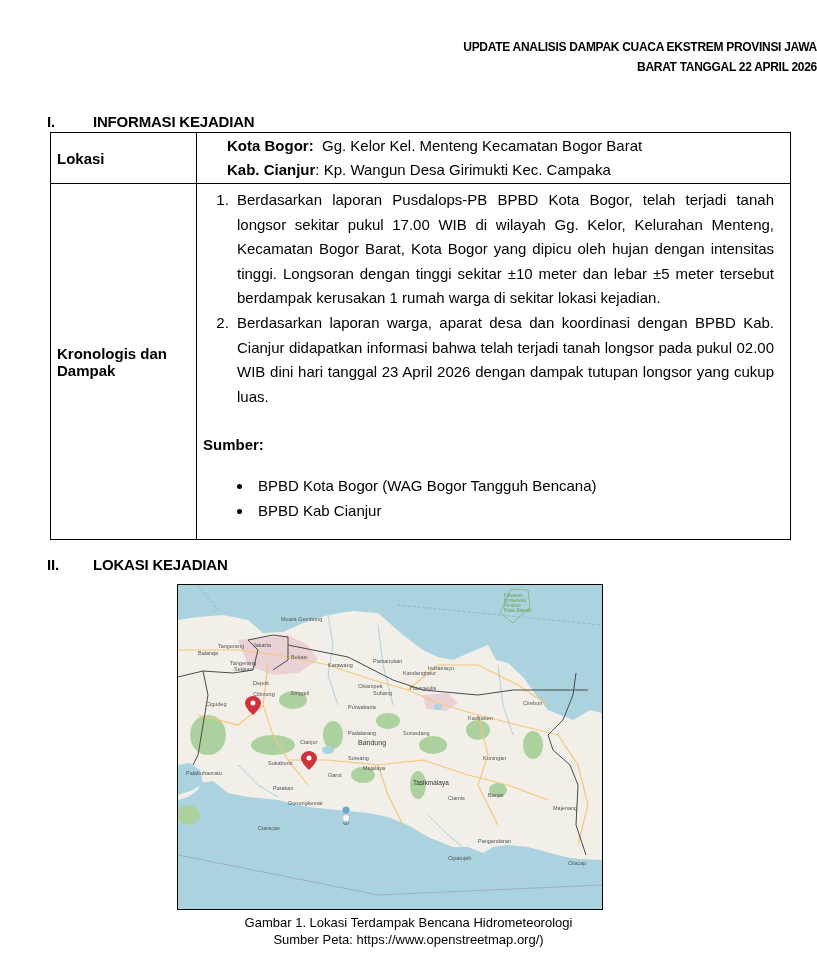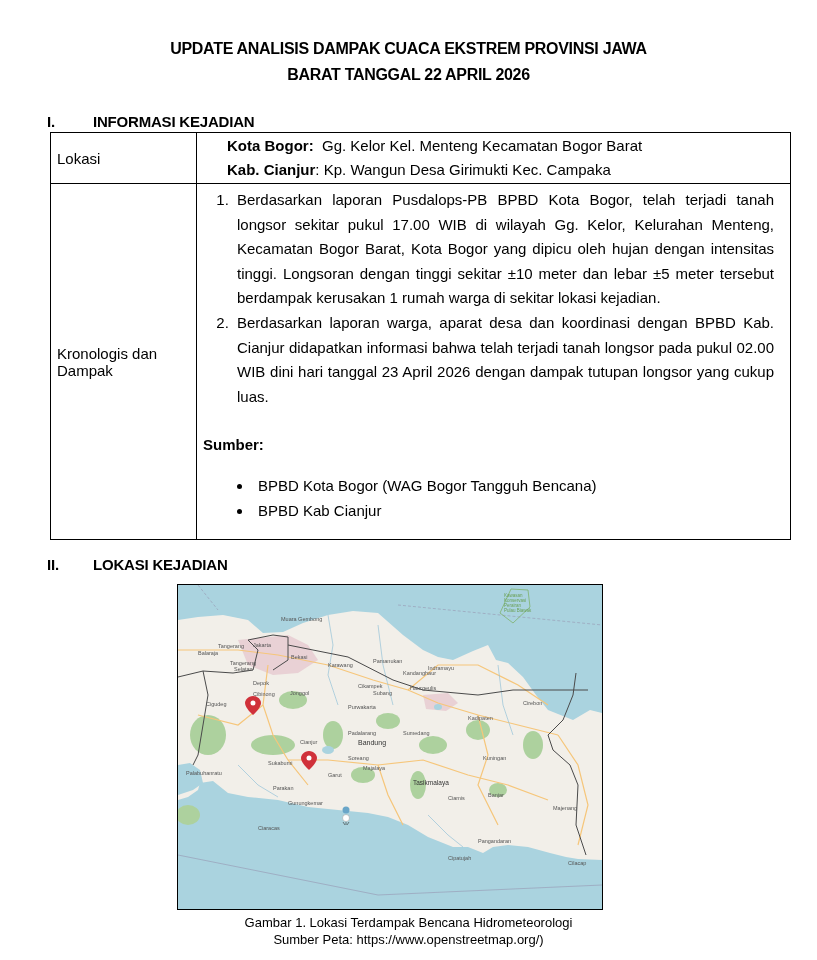--- a/index.html
+++ b/index.html
@@ -1,31 +1,31 @@
 <!DOCTYPE html>
 <html><head>
   <meta charset="utf-8">
   <style>
     html, body { margin: 0; padding: 0; background: #ffffff; }
     body { width: 817px; height: 960px; position: relative; overflow: hidden;
            font-family: "Liberation Sans", "DejaVu Sans", sans-serif; color: #000; }
-    .title { position: absolute; left: 0; width: 817px; text-align: center;
-             font-weight: bold; font-size: 16px; letter-spacing: -0.3px; }
+    .title { position: absolute; left: 0; width: 817px; text-align: right;
+             font-weight: bold; font-size: 12px; letter-spacing: -0.3px; }
     .t1 { top: 40px; }
-    .t2 { top: 66px; }
+    .t2 { top: 60px; }
     .section { position: absolute; font-weight: bold; font-size: 15px; letter-spacing: -0.2px; }
     .section .num { position: absolute; left: 0; }
     .section .lbl { position: absolute; left: 46px; white-space: nowrap; }
     .s1 { left: 47px; top: 113px; }
     .s2 { left: 47px; top: 556px; }
 
     table.info { position: absolute; left: 50px; top: 132px; width: 741px;
                  border-collapse: collapse; font-size: 15px; }
     table.info td { border: 1.5px solid #000; vertical-align: middle; padding: 0 6px; }
-    td.k { width: 133px; font-weight: normal; }
+    td.k { width: 133px; font-weight: bold; }
     .row-lok td { height: 50px; }
     .row-tgl td { height: 22px; }
     .row-kro td { height: 322px; }
     .lok-line { line-height: 24px; }
     .lok-line b { font-weight: bold; margin-left: 24px; }
     .tgl { font-size: 14.5px; }
     ol.kro { margin: 4px 0 0 0; padding: 0 10px 0 30px; line-height: 24.6px; text-align: justify; }
     ol.kro li { padding-left: 4px; }
     .sumber-h { font-weight: bold; margin-top: 24px; line-height: 24px; }
     ul.sumber { margin: 16px; padding: 0 0 0 34px; line-height: 25px; list-style: disc; }

